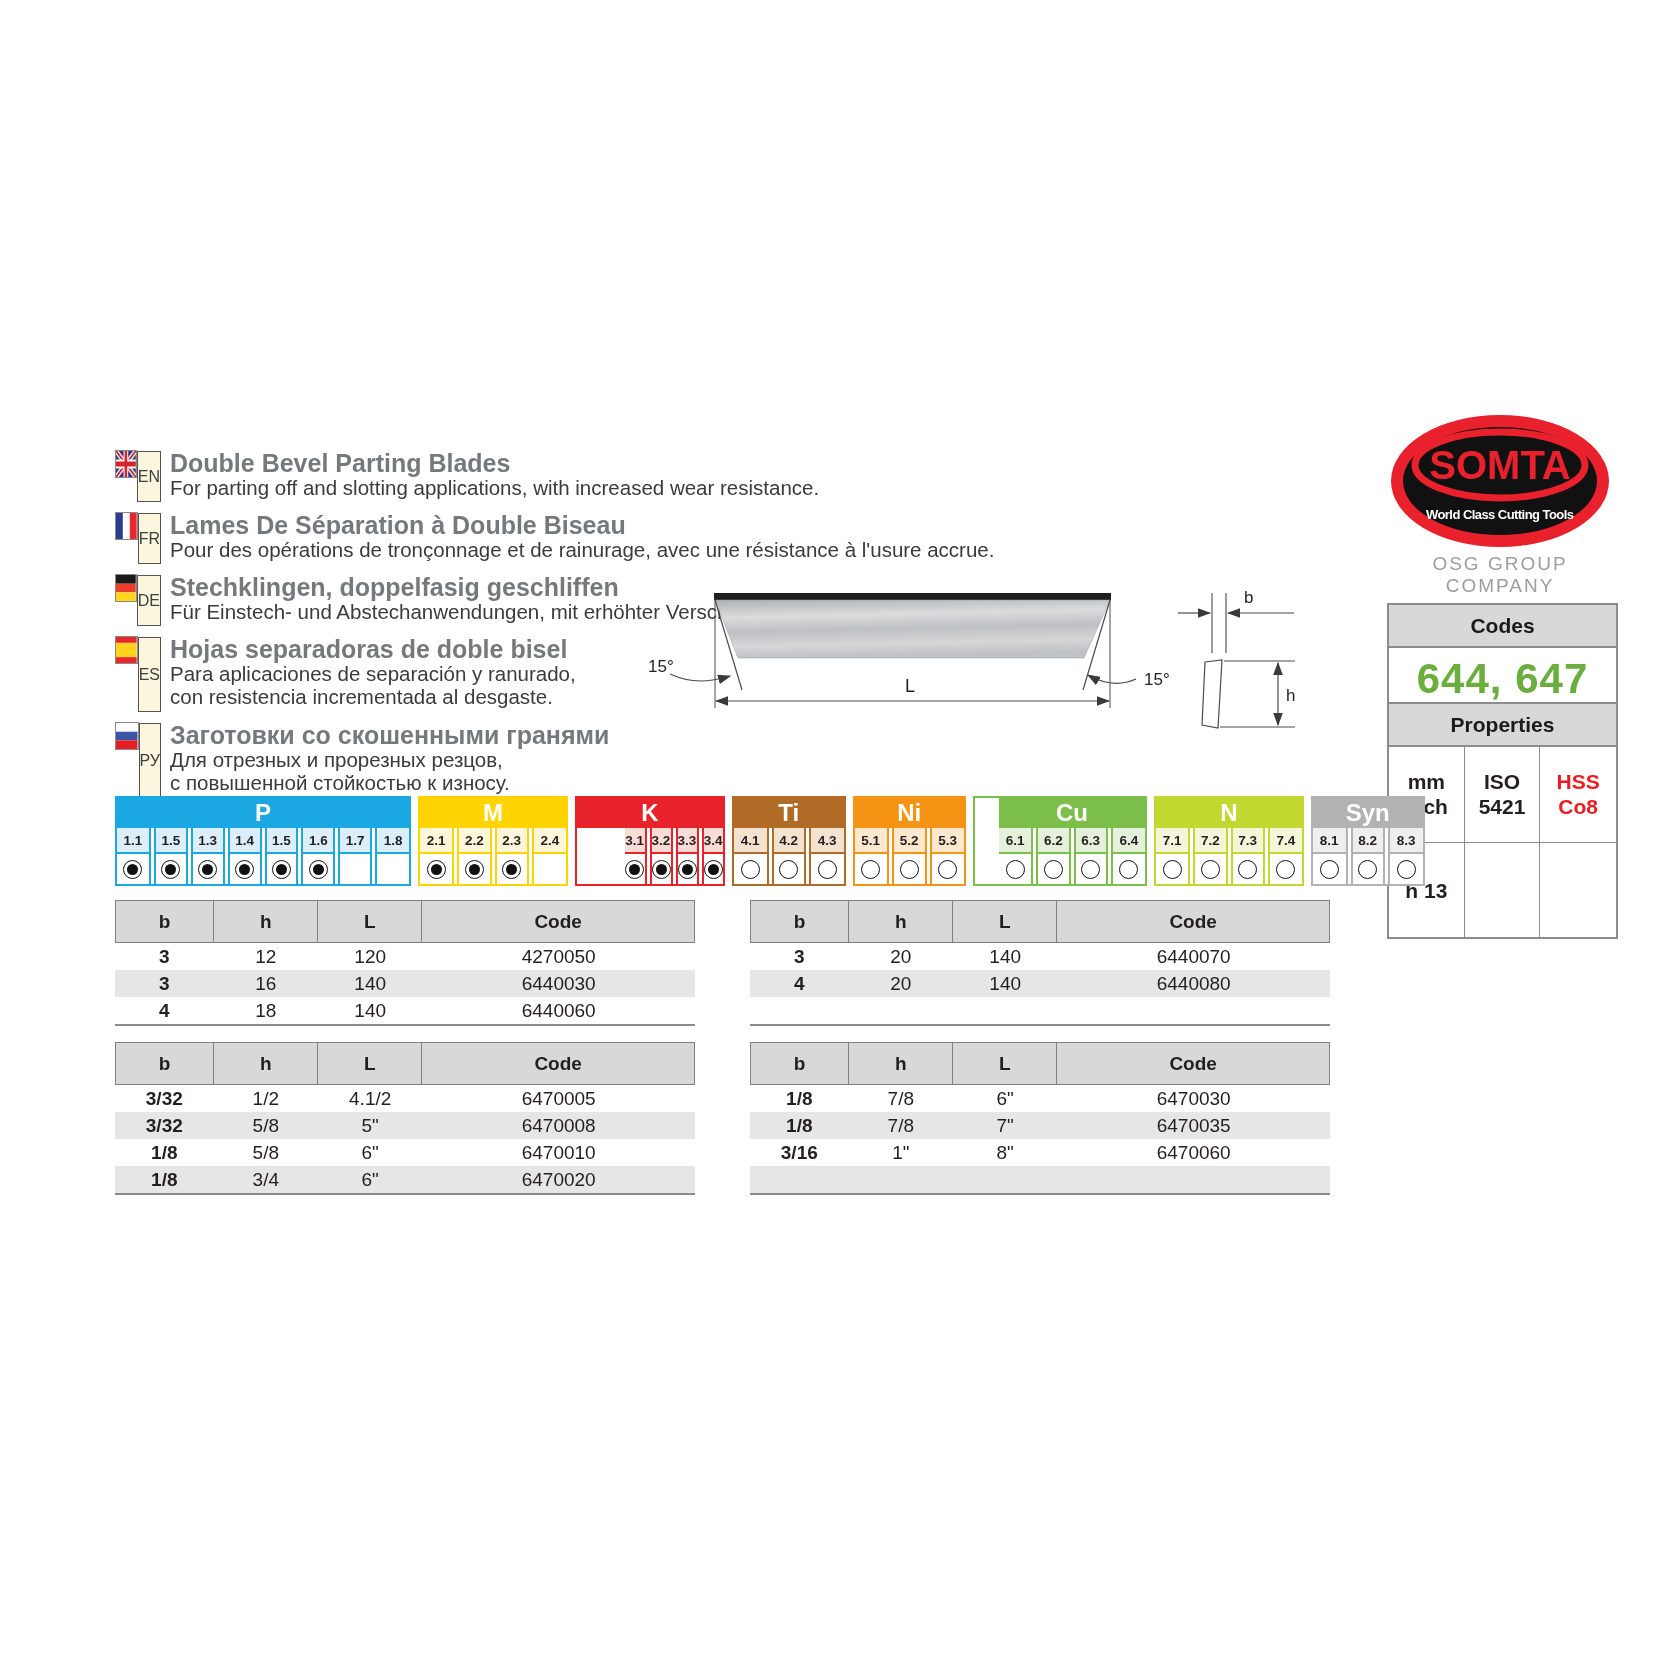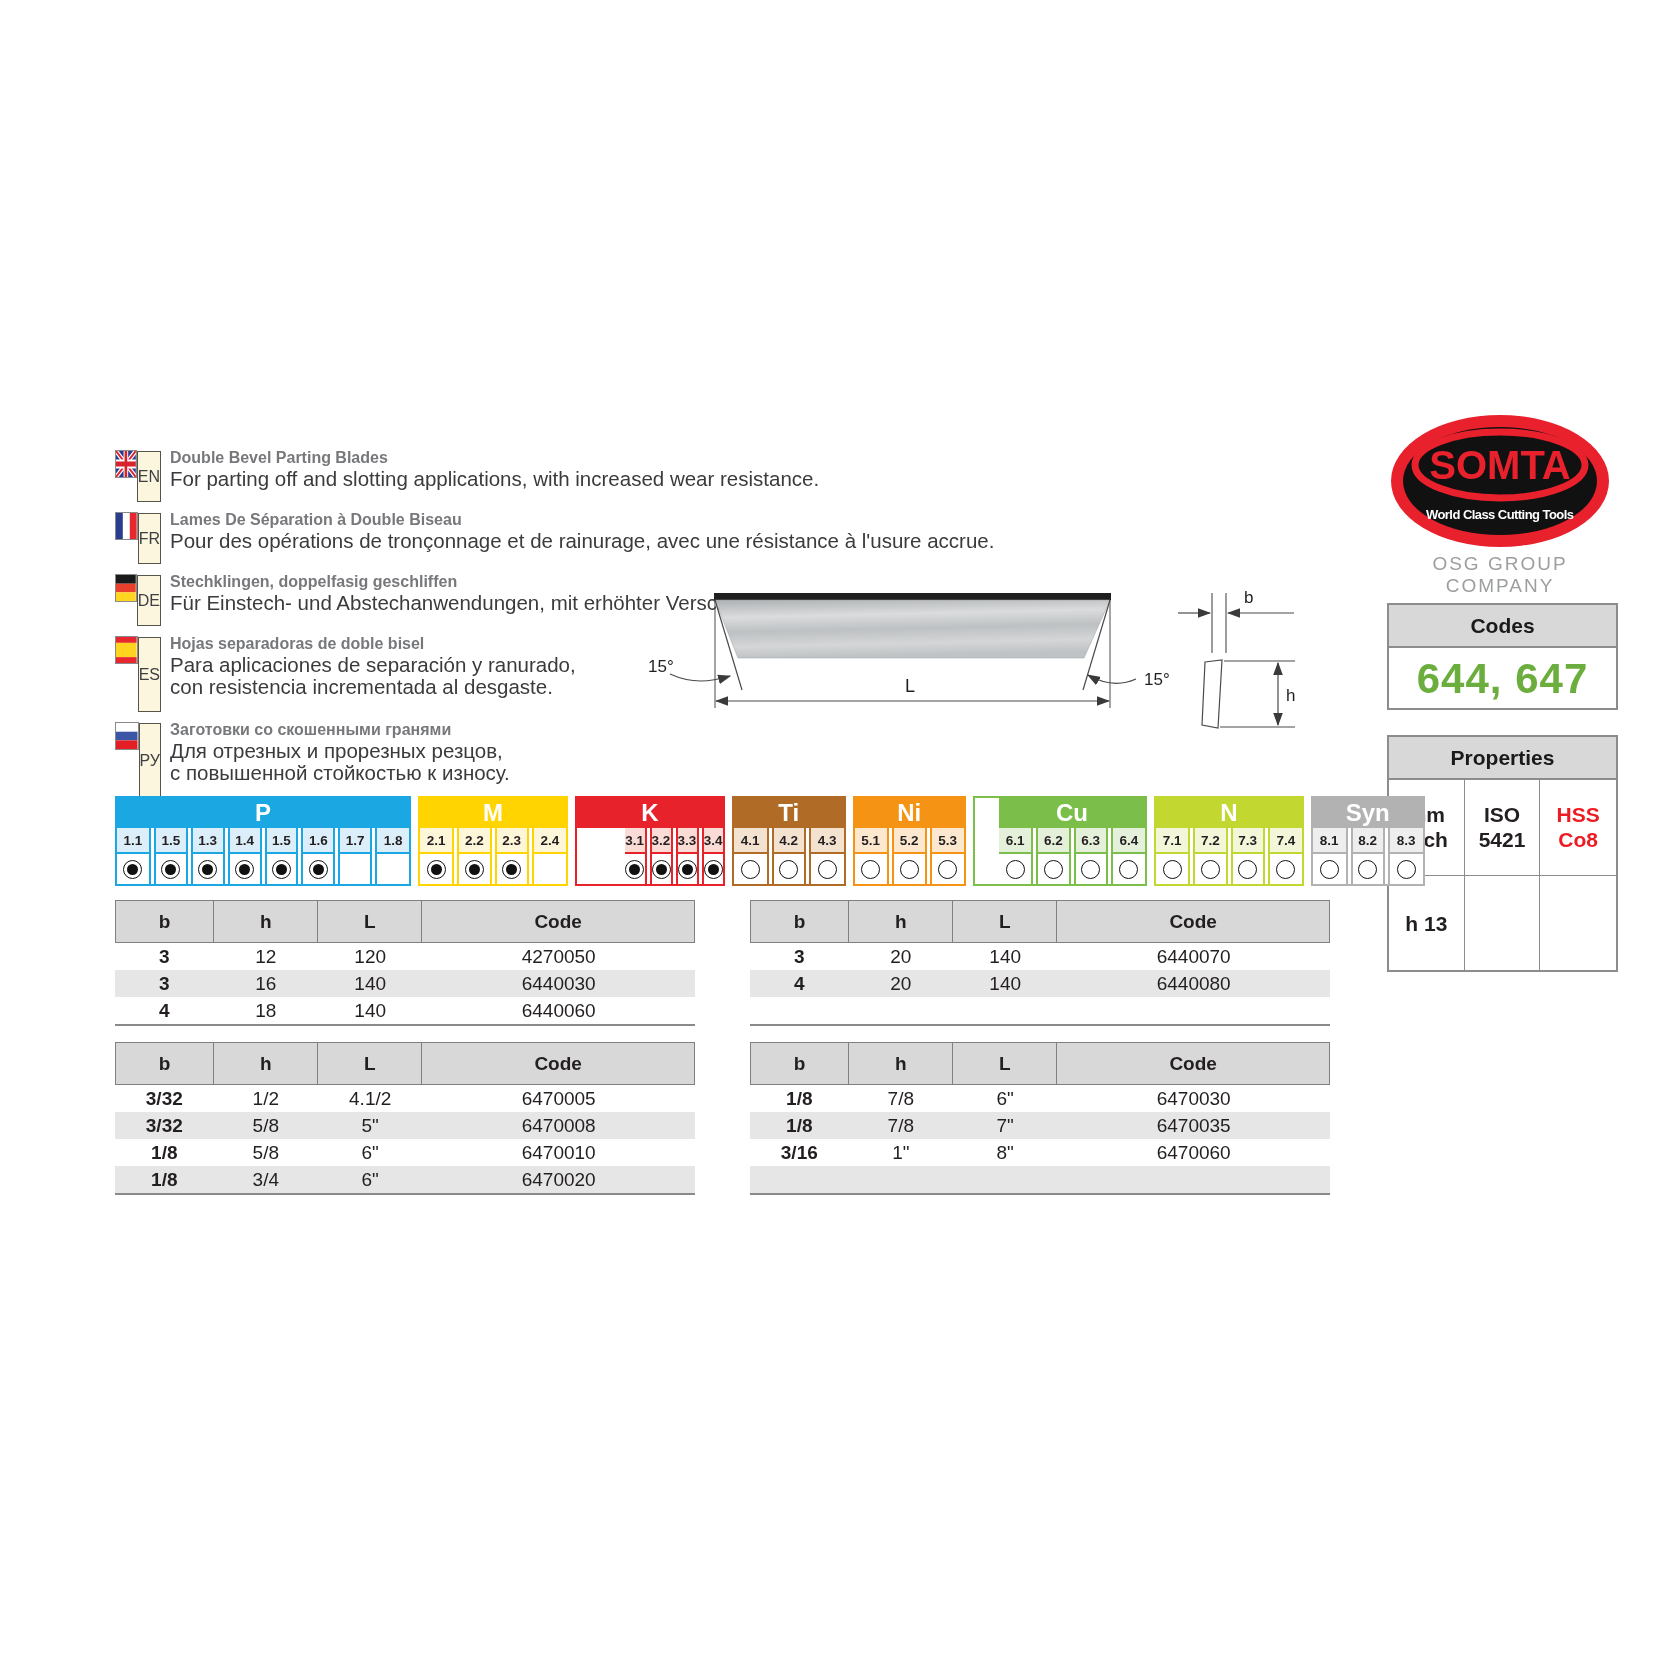--- a/index.html
+++ b/index.html
@@ -10,34 +10,34 @@
   .lang-col{position:absolute;left:115px;top:450px;width:880px;}
   .lang-row{display:flex;gap:9px;margin-bottom:10px;}
   .lang-row.h52{height:52px;} .lang-row.h76{height:76px;}
   .flagcol{flex:0 0 46px;display:flex;flex-direction:row;}
   .flag{height:28px;border:1px solid #8a8a8a;box-sizing:border-box;overflow:hidden;}
   .flag svg{display:block;width:100%;height:100%;}
   .flagtag{flex:1;margin-top:1px;background:#FCF6DF;border:1px solid #55554c;
            display:flex;align-items:center;justify-content:center;
            font-size:16px;color:#3F4043;}
   .langtext{flex:1;min-width:0;}
-  .lang-title{font-size:16px;font-weight:bold;color:#77787B;line-height:1.04;}
+  .lang-title{font-size:25px;font-weight:bold;color:#77787B;line-height:1.04;}
   .lang-desc{font-size:20.5px;color:#3B3B3C;line-height:1.1;white-space:pre-line;margin-top:1px;}
 
   
   .logo-wrap{position:absolute;left:1390px;top:413px;width:220px;height:137px;}
   .osg{position:absolute;left:1380px;top:553px;width:240px;text-align:center;
        font-size:19px;color:#9C9EA0;letter-spacing:2px;}
   .infobox{position:absolute;left:1387px;width:231px;border:2px solid #8C8C8C;box-sizing:border-box;background:#fff;}
   .infobox .ib-head{background:#D8D8D8;border-bottom:2px solid #8C8C8C;height:41px;
        display:flex;align-items:center;justify-content:center;font-weight:bold;font-size:21px;color:#1a1a1a;}
   #codes-box{top:603px;height:107px;}
   .codes-val{height:62px;display:flex;align-items:center;justify-content:center;
        font-weight:bold;font-size:42px;letter-spacing:1px;color:#6BAE3E;}
-  #props-box{top:735px;height:237px;}
+  #props-box{top:702px;height:237px;}
   .props-grid{display:grid;grid-template-columns:1fr 1fr 1fr;grid-template-rows:96px 1fr;height:192px;}
   .pcell{border-right:1.5px solid #8C8C8C;border-bottom:1.5px solid #8C8C8C;
        display:flex;align-items:center;justify-content:center;text-align:center;
        font-weight:bold;font-size:21px;line-height:1.15;white-space:pre-line;}
   .pcell:nth-child(3n){border-right:none;}
   .pcell:nth-child(n+4){border-bottom:none;text-align:center;}
   .pcell.red{color:#ED1C24;}
 
   
   .diagram{position:absolute;left:630px;top:575px;width:700px;height:170px;}

